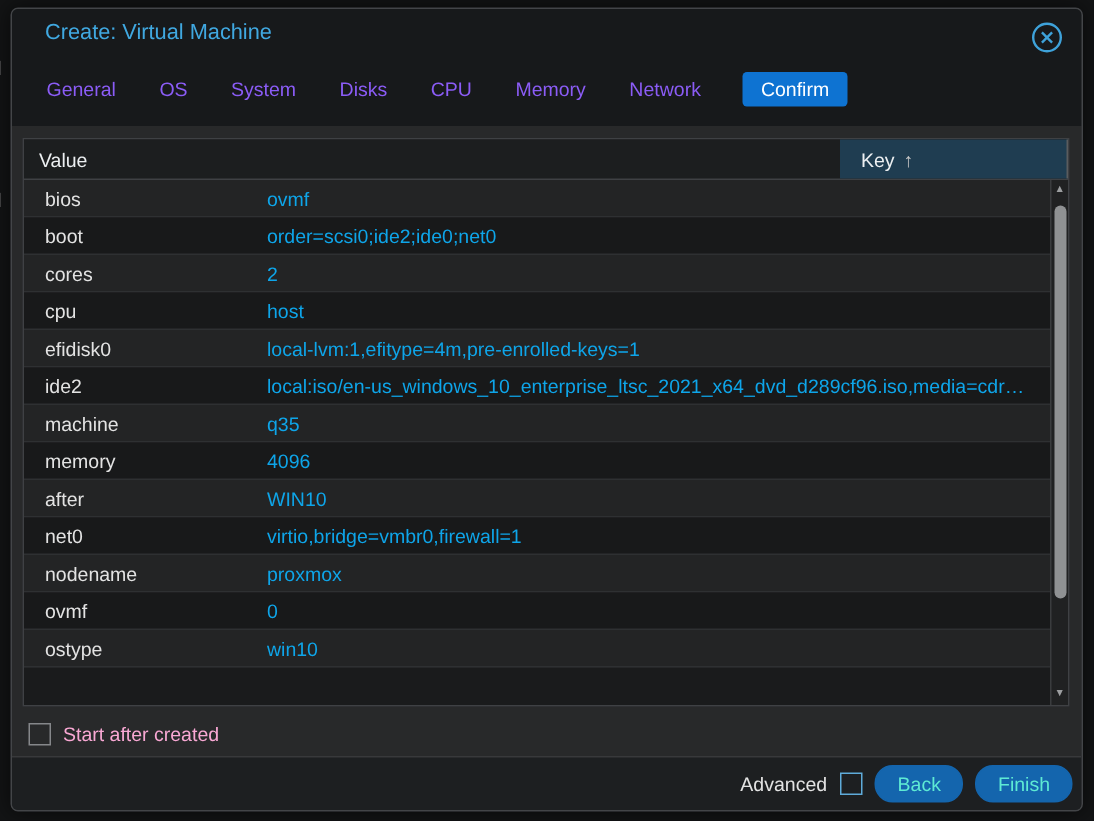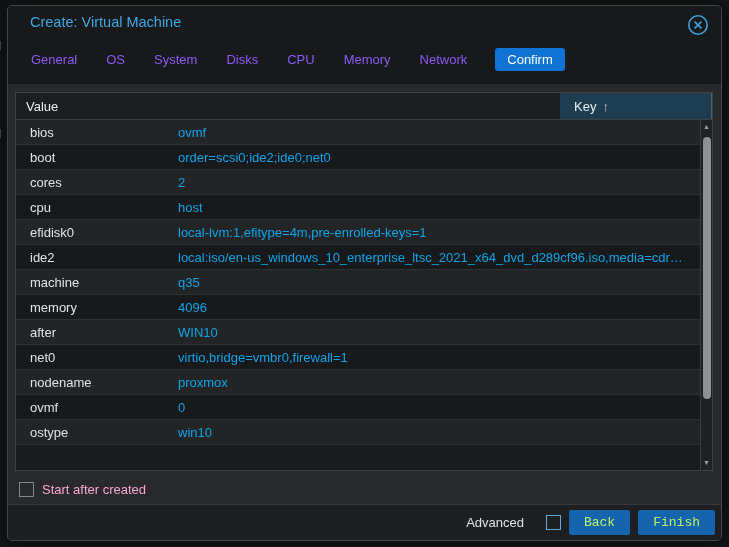--- a/index.html
+++ b/index.html
@@ -188,31 +188,31 @@
   .dialog-footer {
     flex: 0 0 36px;
     background: #1d1f21;
     border-top: 1px solid #38393b;
     display: flex;
     align-items: center;
     justify-content: flex-end;
     gap: 8px;
     padding-right: 6px;
   }
-  .advanced-label { color: #e3e3e3; margin-right: 14px; }
+  .advanced-label { color: #e3e3e3; margin-right: 1px; }
   .checkbox.advanced { border-color: #5fabda; }
   .btn {
     background: #1465ad;
     border: 1px solid #1465ad;
-    border-radius: 2px;
-    color: #bef264;
+    border-radius: 12px;
+    color: #5eead4;
     font-size: 13px;
     padding: 4px 14px;
     cursor: pointer;
-    font-family: Liberation Mono, monospace;
+    font-family: Liberation Sans, sans-serif;
   }
 </style>
 </head>
 <body>
 
 <div class="page">
   <div class="edge-fragment" style="top:38px;">al</div>
   <div class="edge-fragment" style="top:126px;">al</div>
 
   <div class="dialog">

